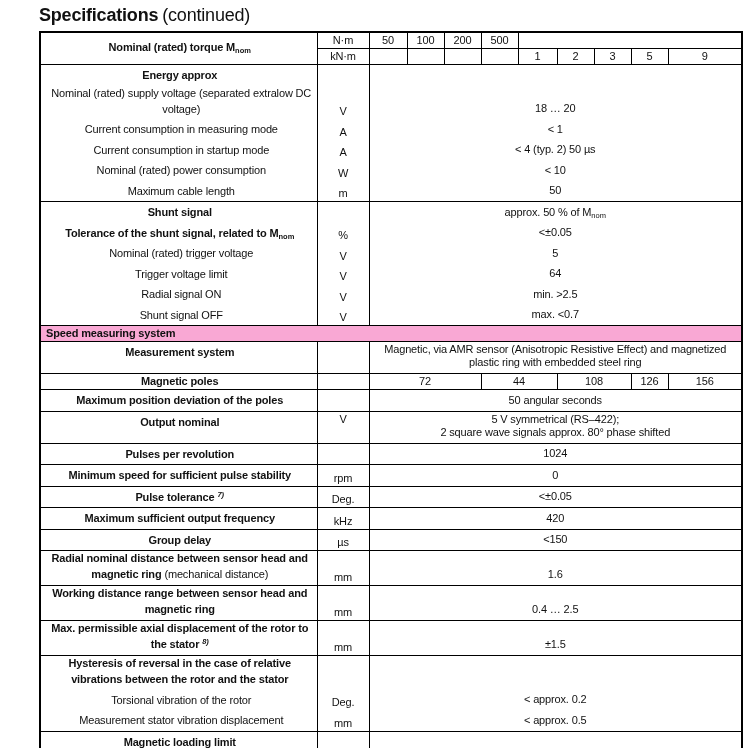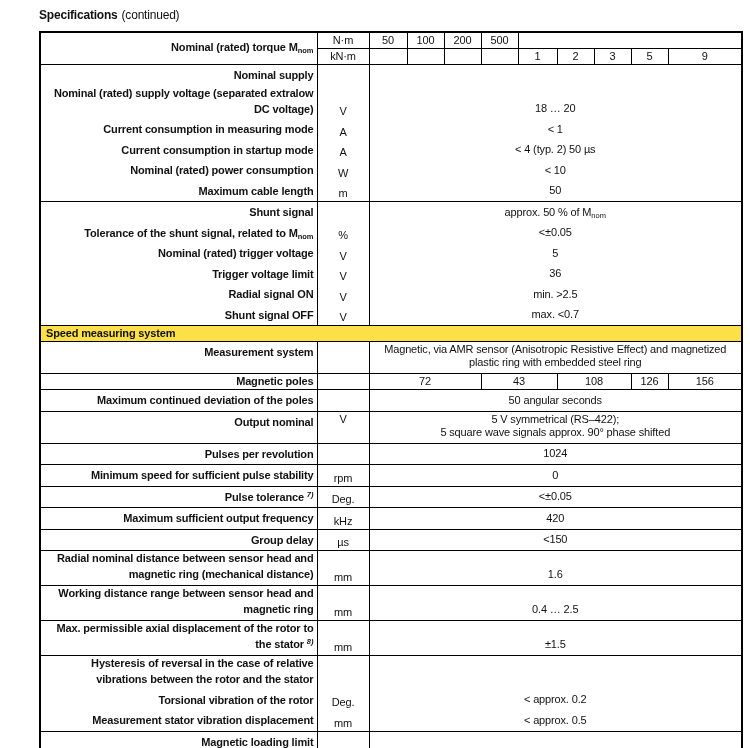--- a/index.html
+++ b/index.html
@@ -3,51 +3,51 @@
 <meta charset="utf-8">
 <style>
   html,body{margin:0;padding:0;}
   body{
     width:750px;height:748px;overflow:hidden;background:#ffffff;
     font-family:"Liberation Sans","DejaVu Sans",sans-serif;
     color:#111;-webkit-font-smoothing:antialiased;
   }
   .page{width:750px;height:748px;overflow:hidden;position:relative;}
   .title{
-    margin:7px 0 7px 39px;font-size:12px;line-height:17px;
+    margin:7px 0 7px 39px;font-size:18px;line-height:17px;
     letter-spacing:-0.2px;font-weight:bold;
   }
   .title .rest{font-weight:normal;margin-left:4px;}
   table.spec{
     margin-left:39px;width:702px;table-layout:fixed;
     border-collapse:collapse;border:2px solid #000;
     font-size:11px;line-height:13px;letter-spacing:-0.15px;
   }
   td{
     border:1px solid #000;border-bottom:none;
     padding:1px 3px;vertical-align:bottom;overflow:hidden;
   }
   td.lbl{
-    vertical-align:top;text-align:right;padding-left:5px;font-weight:bold;
-  }
-  tr.ind td.lbl{padding-left:8px;font-weight:bold;}
+    vertical-align:top;text-align:center;padding-left:5px;font-weight:bold;
+  }
+  tr.ind td.lbl{padding-left:8px;font-weight:normal;}
   td.unit,td.val{text-align:center;}
   td.val{white-space:pre-line;}
   tr.nb td{border-top:none;}
   tr.secrow td{
-    background:#fde047;font-weight:bold;text-align:left;
+    background:#f9a8d4;font-weight:bold;text-align:left;
     padding:1px 3px 1px 5px;height:13px;
   }
   tr.tall td{height:32px;}
   tr.tall2 td{height:27px;}
   tr.roomy td{height:16px;}
   tr.vtop td.unit,tr.vtop td.val{vertical-align:top;}
   .sub{font-size:7.5px;vertical-align:-2px;letter-spacing:0;}
   .sup{font-size:7.5px;font-style:italic;vertical-align:3.5px;letter-spacing:0;}
-  .ltail{font-weight:bold;}
+  .ltail{font-weight:normal;}
   td.torque-lbl{vertical-align:middle;}
 </style>
 </head>
 <body>
 
 <div class="page">
 
   <div class="title">
     <span>Specifications</span><span class="rest">(continued)</span>
   </div>
@@ -82,21 +82,21 @@
         <td class="val"></td>
         <td class="val"></td>
         <td class="val"></td>
         <td class="val">1</td>
         <td class="val">2</td>
         <td class="val">3</td>
         <td class="val">5</td>
         <td class="val">9</td>
       </tr>
     <tr>
-    <td class="lbl"><span>Nominal supply</span><span class="sub"></span><span class="sup"></span><span class="ltail"></span></td>
+    <td class="lbl"><span>Energy approx</span><span class="sub"></span><span class="sup"></span><span class="ltail"></span></td>
     <td class="unit"></td>
     <td class="val" colspan="9"><span></span><span class="sub"></span></td>
   </tr>
         <tr class="nb ind tall2">
     <td class="lbl"><span>Nominal (rated) supply voltage (separated extralow DC voltage)</span><span class="sub"></span><span class="sup"></span><span class="ltail"></span></td>
     <td class="unit">V</td>
     <td class="val" colspan="9"><span>18 … 20</span><span class="sub"></span></td>
   </tr>
         <tr class="nb ind">
     <td class="lbl"><span>Current consumption in measuring mode</span><span class="sub"></span><span class="sup"></span><span class="ltail"></span></td>
@@ -129,21 +129,21 @@
     <td class="val" colspan="9"><span>&lt;±0.05</span><span class="sub"></span></td>
   </tr>
         <tr class="nb ind">
     <td class="lbl"><span>Nominal (rated) trigger voltage</span><span class="sub"></span><span class="sup"></span><span class="ltail"></span></td>
     <td class="unit">V</td>
     <td class="val" colspan="9"><span>5</span><span class="sub"></span></td>
   </tr>
         <tr class="nb ind">
     <td class="lbl"><span>Trigger voltage limit</span><span class="sub"></span><span class="sup"></span><span class="ltail"></span></td>
     <td class="unit">V</td>
-    <td class="val" colspan="9"><span>36</span><span class="sub"></span></td>
+    <td class="val" colspan="9"><span>64</span><span class="sub"></span></td>
   </tr>
         <tr class="nb ind">
     <td class="lbl"><span>Radial signal ON</span><span class="sub"></span><span class="sup"></span><span class="ltail"></span></td>
     <td class="unit">V</td>
     <td class="val" colspan="9"><span>min. &gt;2.5</span><span class="sub"></span></td>
   </tr>
         <tr class="nb ind">
     <td class="lbl"><span>Shunt signal OFF</span><span class="sub"></span><span class="sup"></span><span class="ltail"></span></td>
     <td class="unit">V</td>
     <td class="val" colspan="9"><span>max. &lt;0.7</span><span class="sub"></span></td>
@@ -153,35 +153,35 @@
   </tr>
         <tr>
     <td class="lbl"><span>Measurement system</span><span class="sub"></span><span class="sup"></span><span class="ltail"></span></td>
     <td class="unit"></td>
     <td class="val" colspan="9"><span>Magnetic, via AMR sensor (Anisotropic Resistive Effect) and magnetized plastic ring with embedded steel ring</span><span class="sub"></span></td>
   </tr>
         <tr>
     <td class="lbl"><span>Magnetic poles</span></td>
     <td class="unit"></td>
     <td class="val" colspan="3">72</td>
-    <td class="val" colspan="2">43</td>
+    <td class="val" colspan="2">44</td>
     <td class="val" colspan="2">108</td>
     <td class="val">126</td>
     <td class="val">156</td>
   </tr>
         <tr>
-    <td class="lbl"><span>Maximum continued deviation of the poles</span><span class="sub"></span><span class="sup"></span><span class="ltail"></span></td>
+    <td class="lbl"><span>Maximum position deviation of the poles</span><span class="sub"></span><span class="sup"></span><span class="ltail"></span></td>
     <td class="unit"></td>
     <td class="val" colspan="9"><span>50 angular seconds</span><span class="sub"></span></td>
   </tr>
         <tr class="vtop">
     <td class="lbl"><span>Output nominal</span><span class="sub"></span><span class="sup"></span><span class="ltail"></span></td>
     <td class="unit">V</td>
     <td class="val" colspan="9"><span>5 V symmetrical (RS–422);
-5 square wave signals approx. 90° phase shifted</span><span class="sub"></span></td>
+2 square wave signals approx. 80° phase shifted</span><span class="sub"></span></td>
   </tr>
         <tr class="roomy">
     <td class="lbl"><span>Pulses per revolution</span><span class="sub"></span><span class="sup"></span><span class="ltail"></span></td>
     <td class="unit"></td>
     <td class="val" colspan="9"><span>1024</span><span class="sub"></span></td>
   </tr>
         <tr>
     <td class="lbl"><span>Minimum speed for sufficient pulse stability</span><span class="sub"></span><span class="sup"></span><span class="ltail"></span></td>
     <td class="unit">rpm</td>
     <td class="val" colspan="9"><span>0</span><span class="sub"></span></td>

